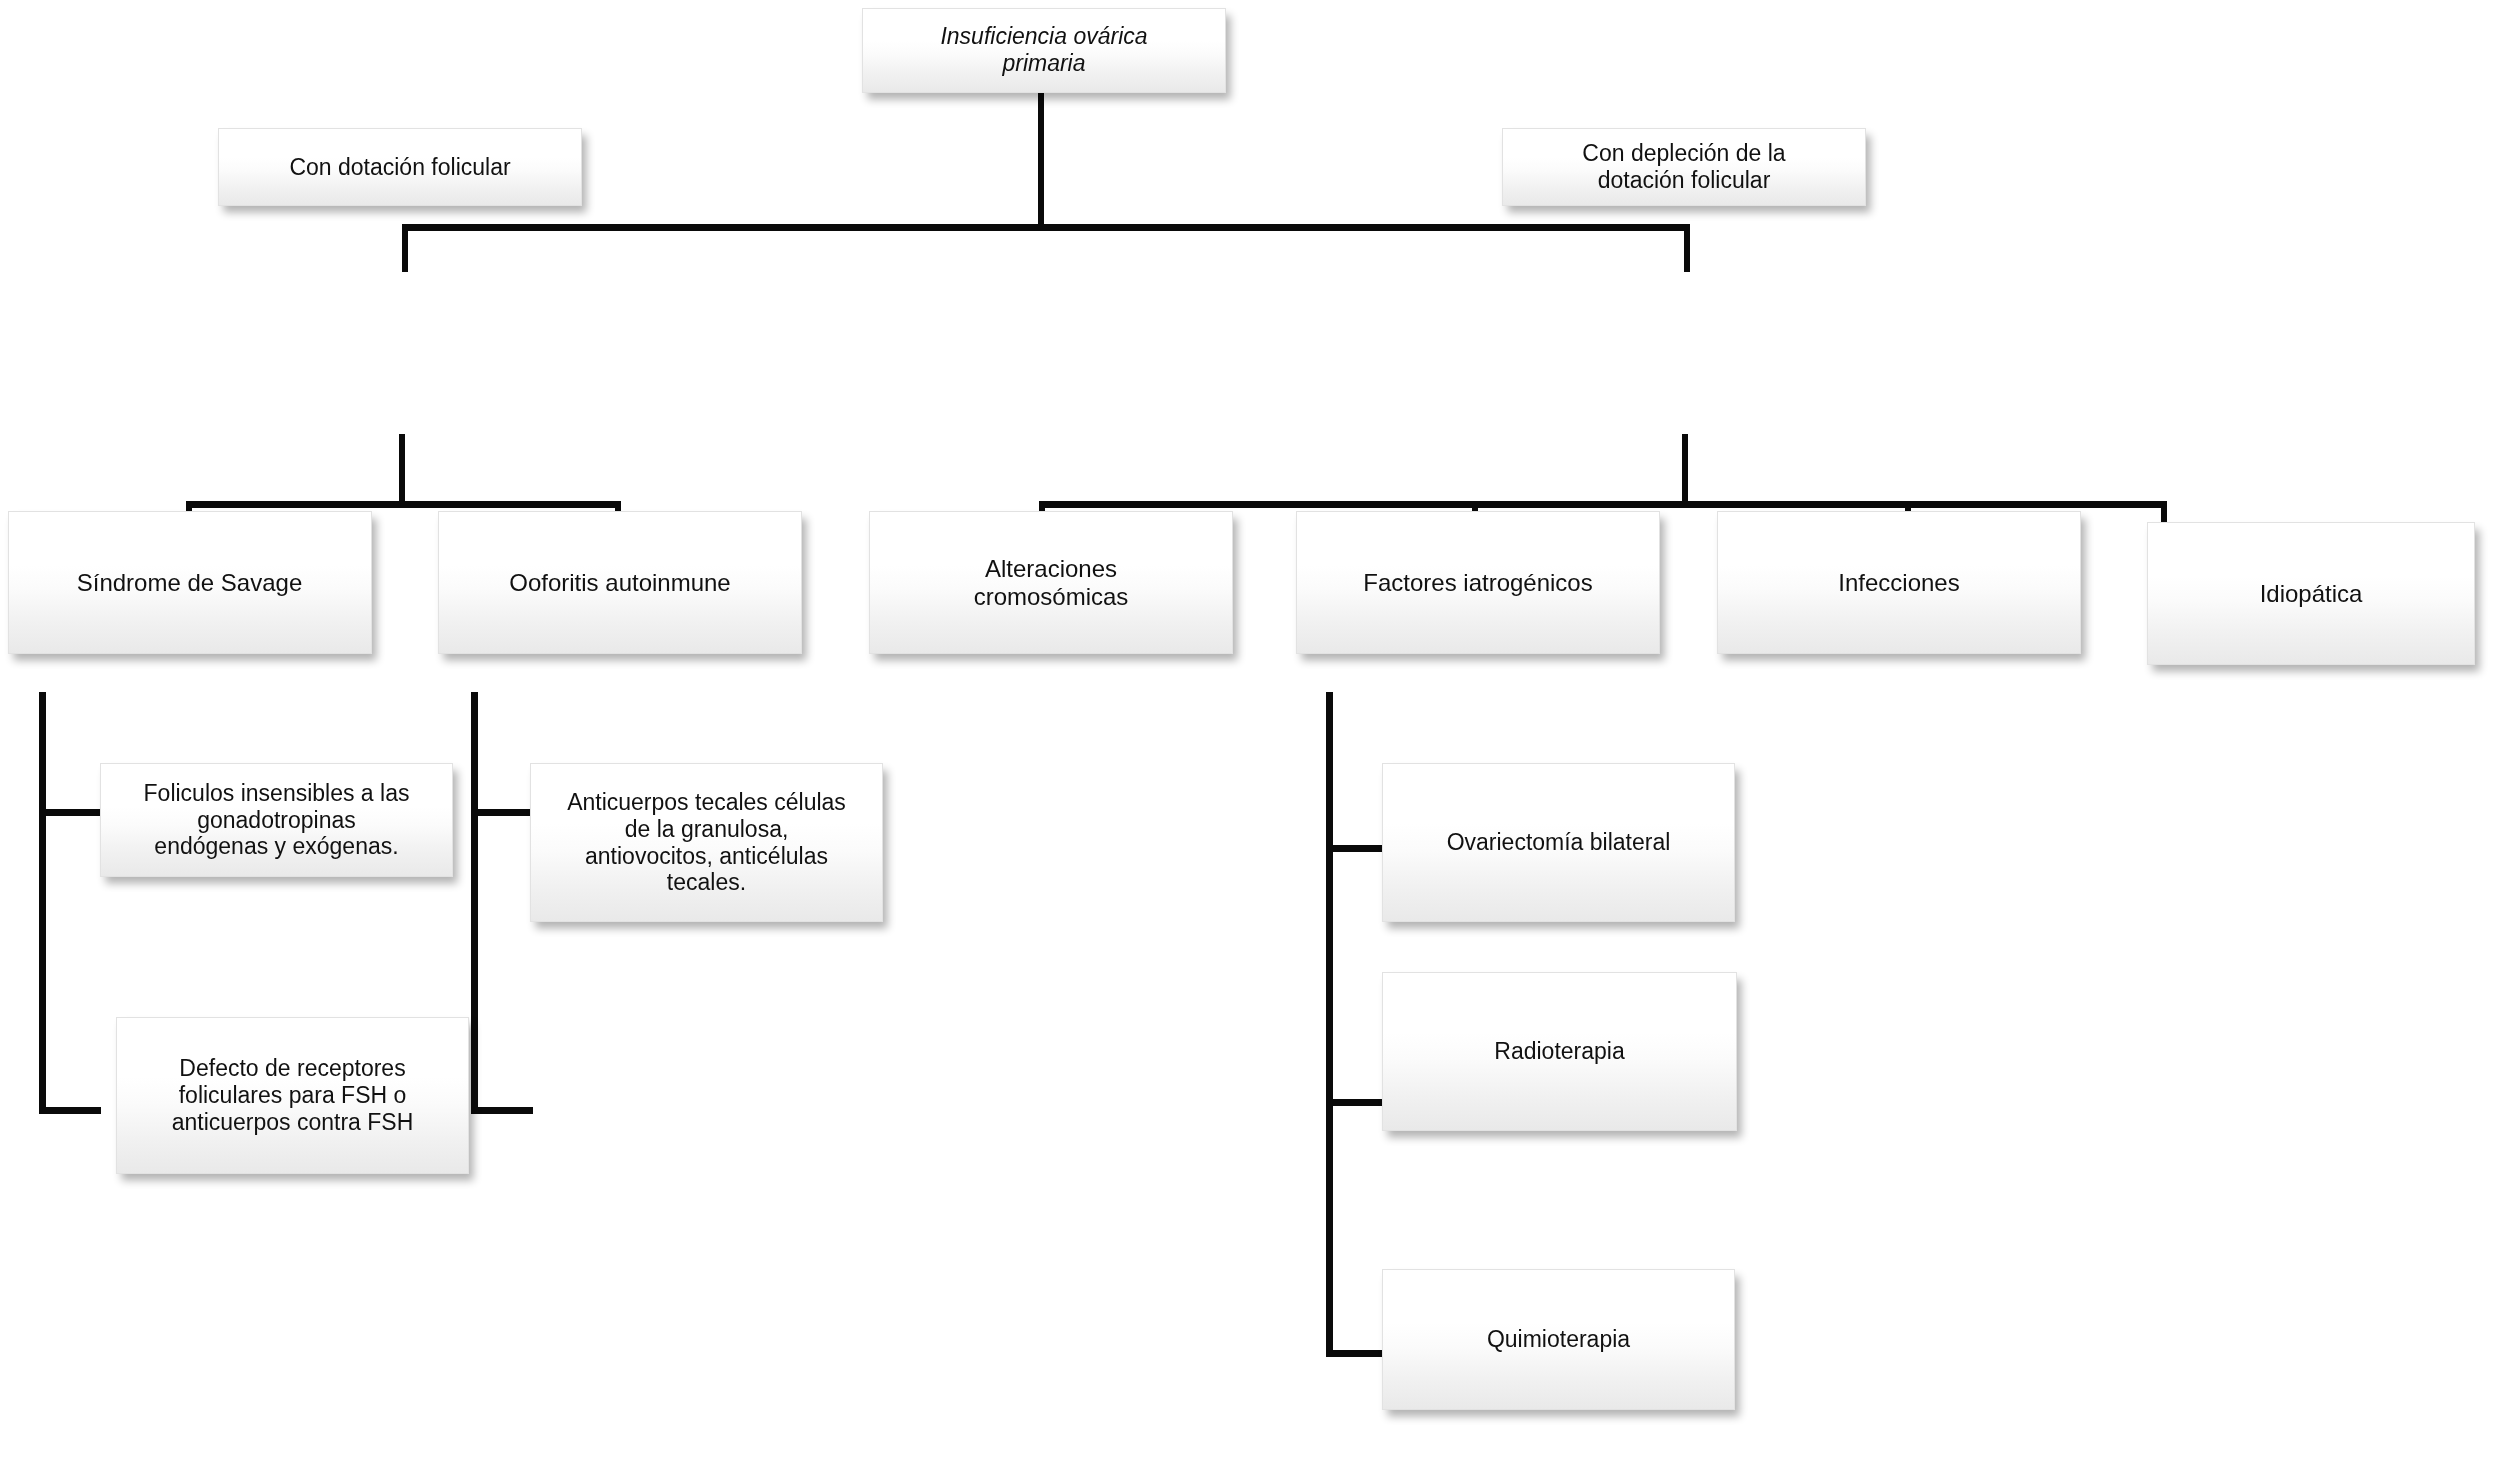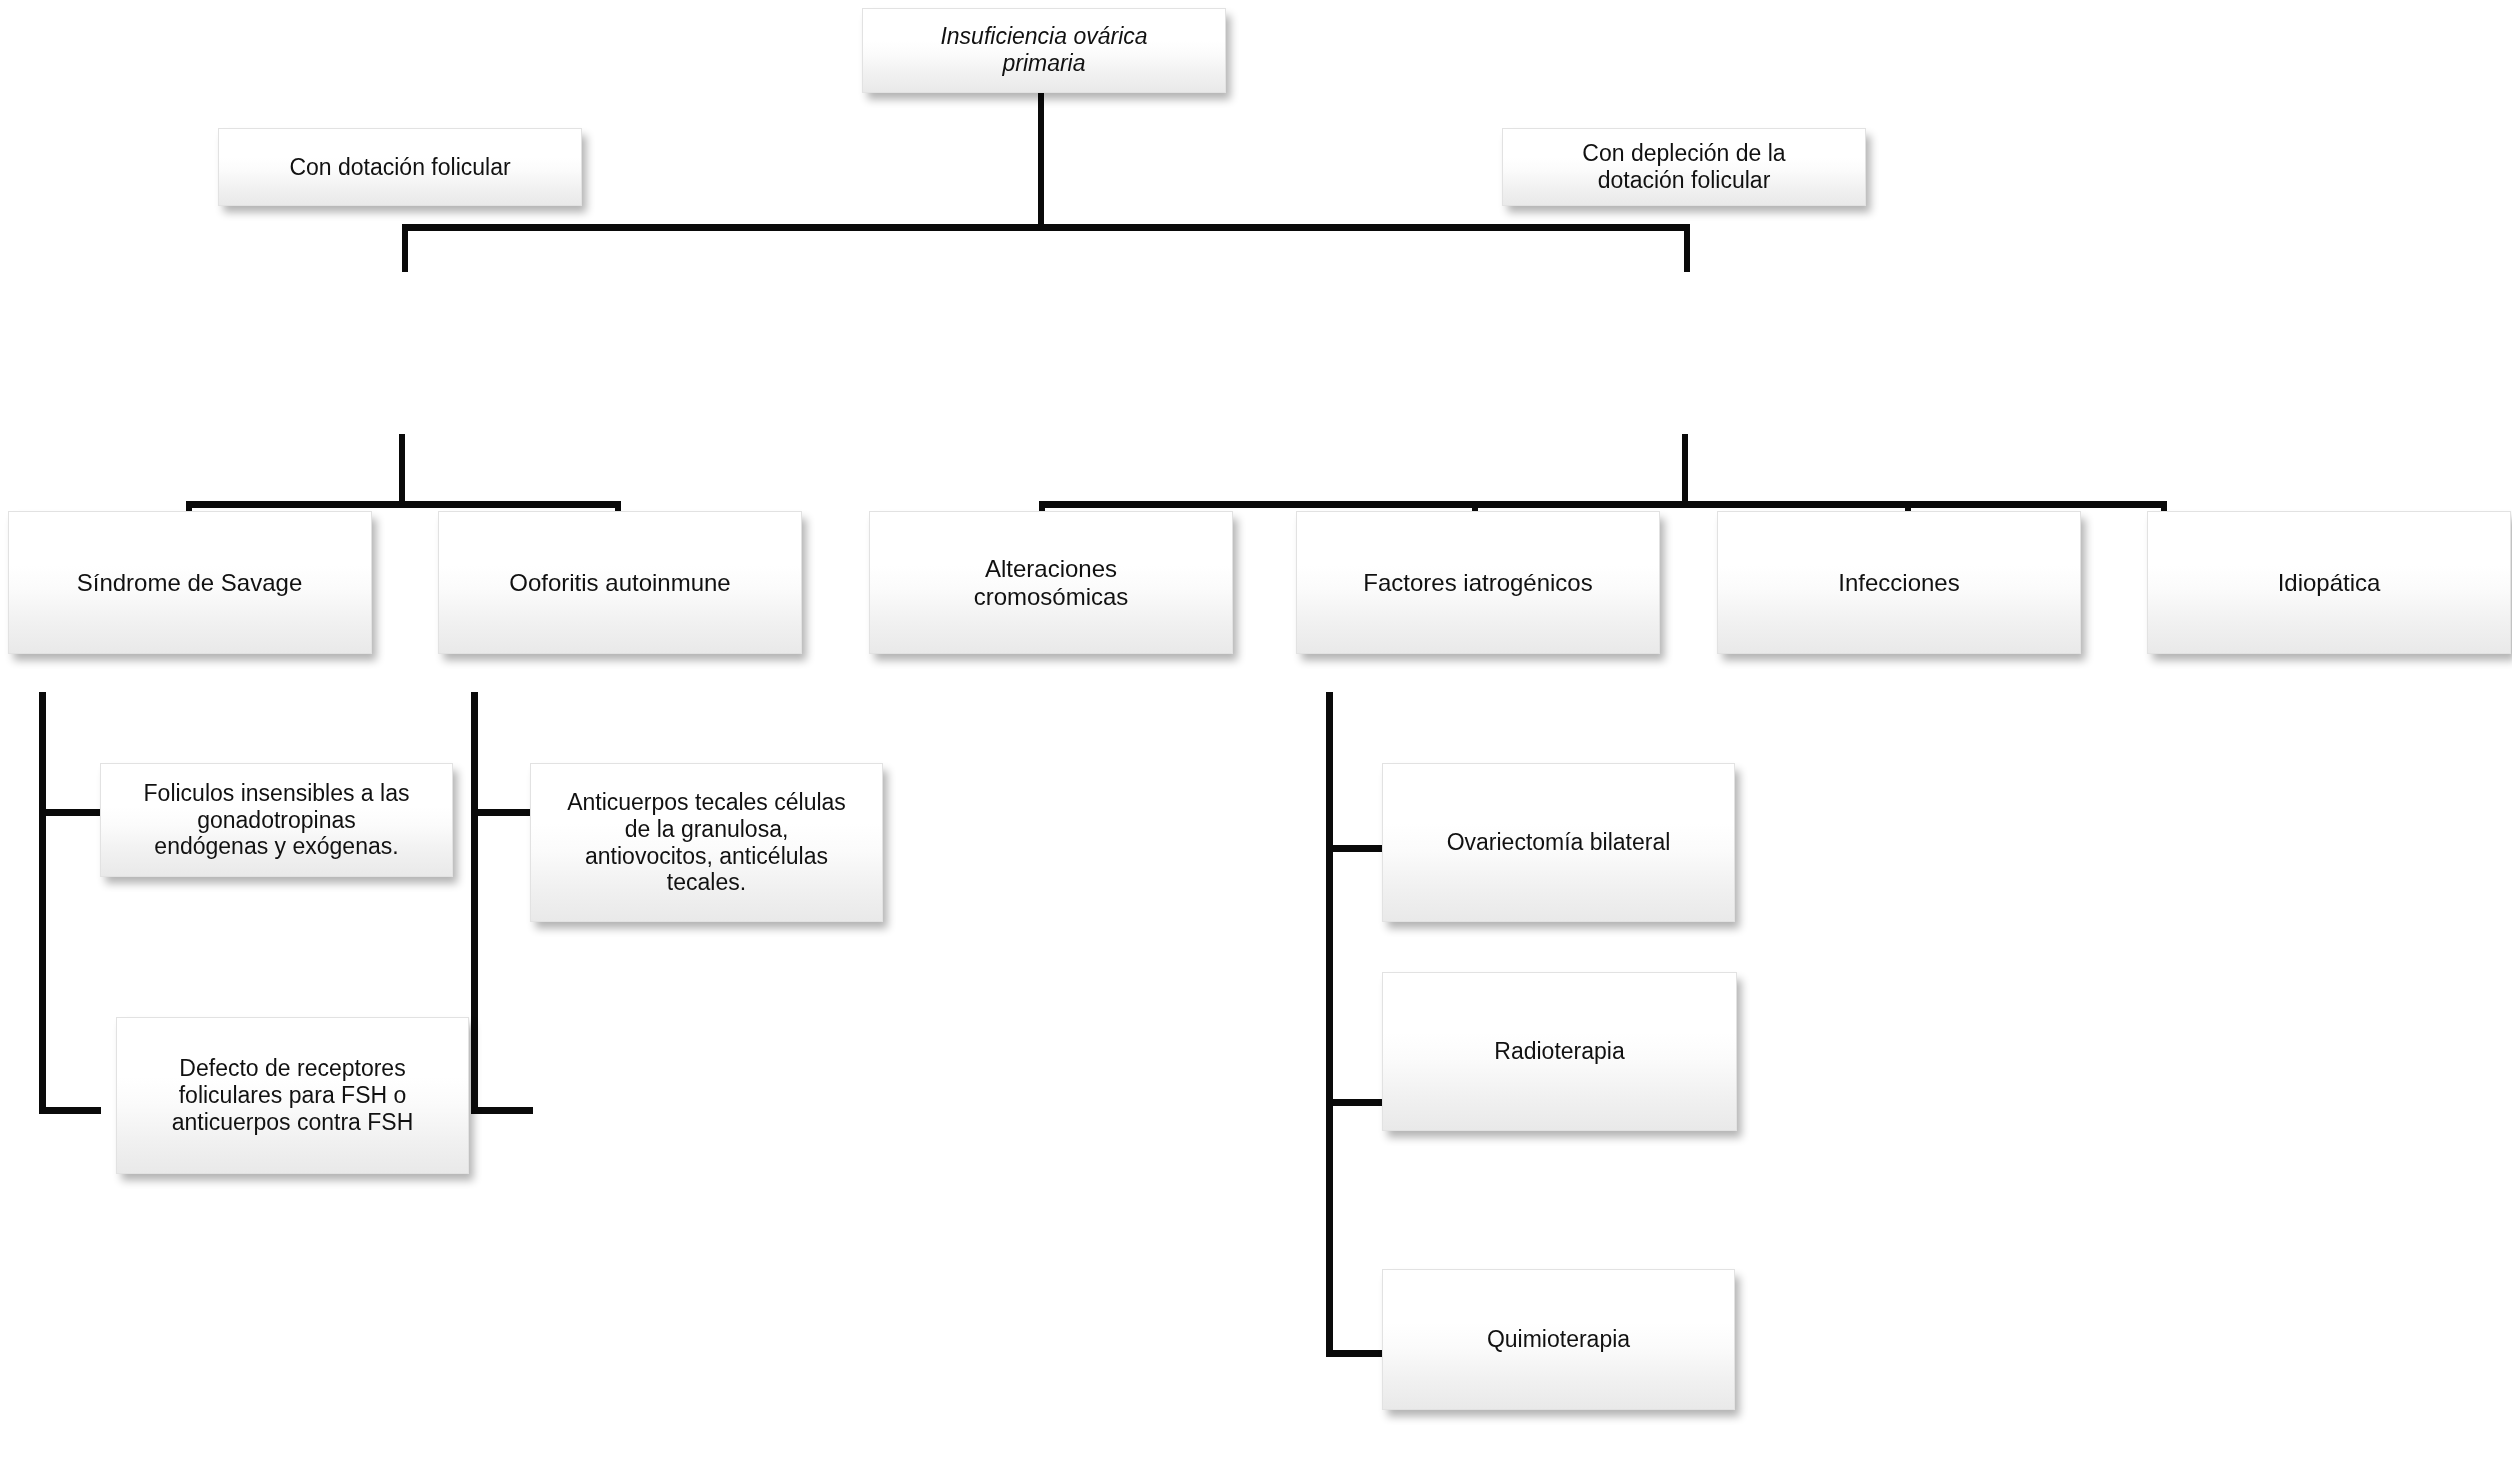--- a/index.html
+++ b/index.html
@@ -105,21 +105,21 @@
   </div>
 
   <div class="node t-level3" style="left:1296px;top:511px;width:364px;height:143px;">
     <span>Factores iatrogénicos</span>
   </div>
 
   <div class="node t-level3" style="left:1717px;top:511px;width:364px;height:143px;">
     <span>Infecciones</span>
   </div>
 
-  <div class="node t-level3" style="left:2147px;top:511px;width:364px;height:143px;">
+  <div class="node t-level3" style="left:2147px;top:522px;width:328px;height:143px;">
     <span>Idiopática</span>
   </div>
 
   <div class="node t-leaf" style="left:100px;top:763px;width:353px;height:114px;">
     <span>
         <span>Foliculos insensibles a las</span>
         <span>gonadotropinas</span>
         <span>endógenas y exógenas.</span>
       </span>
   </div>

